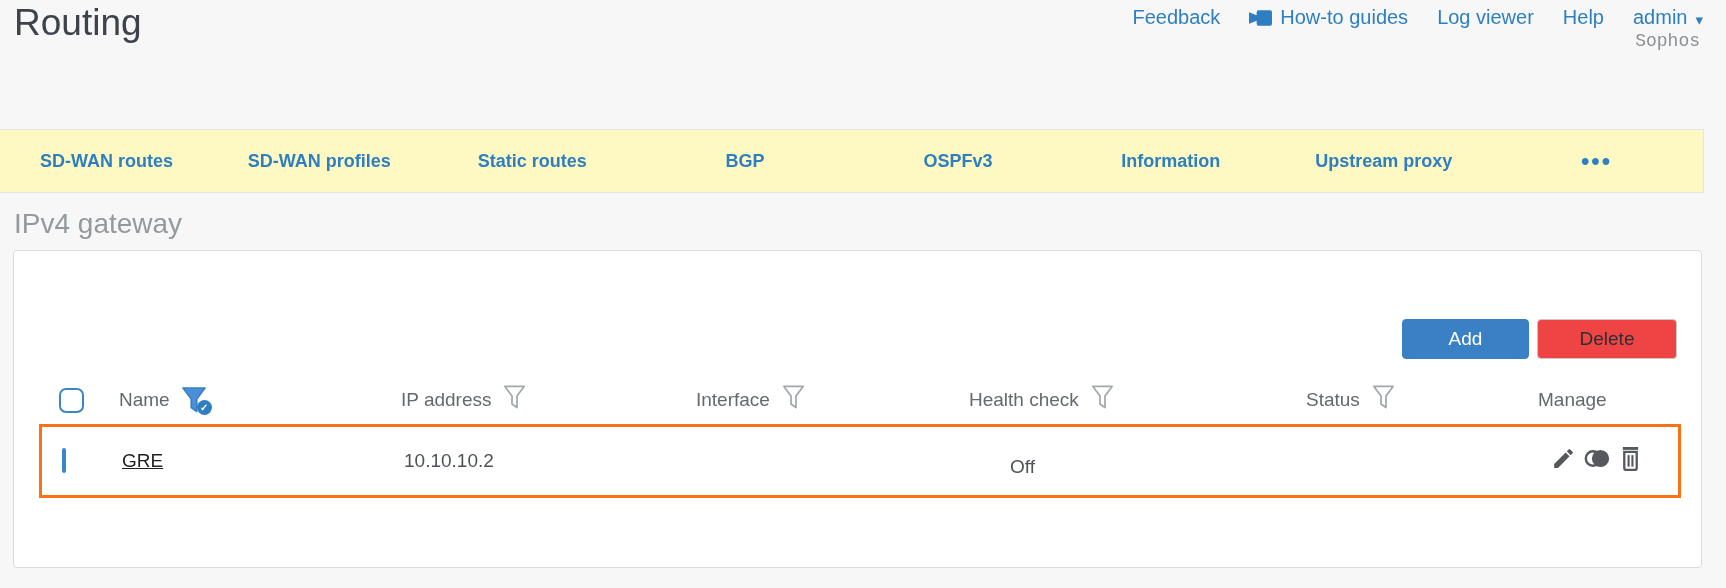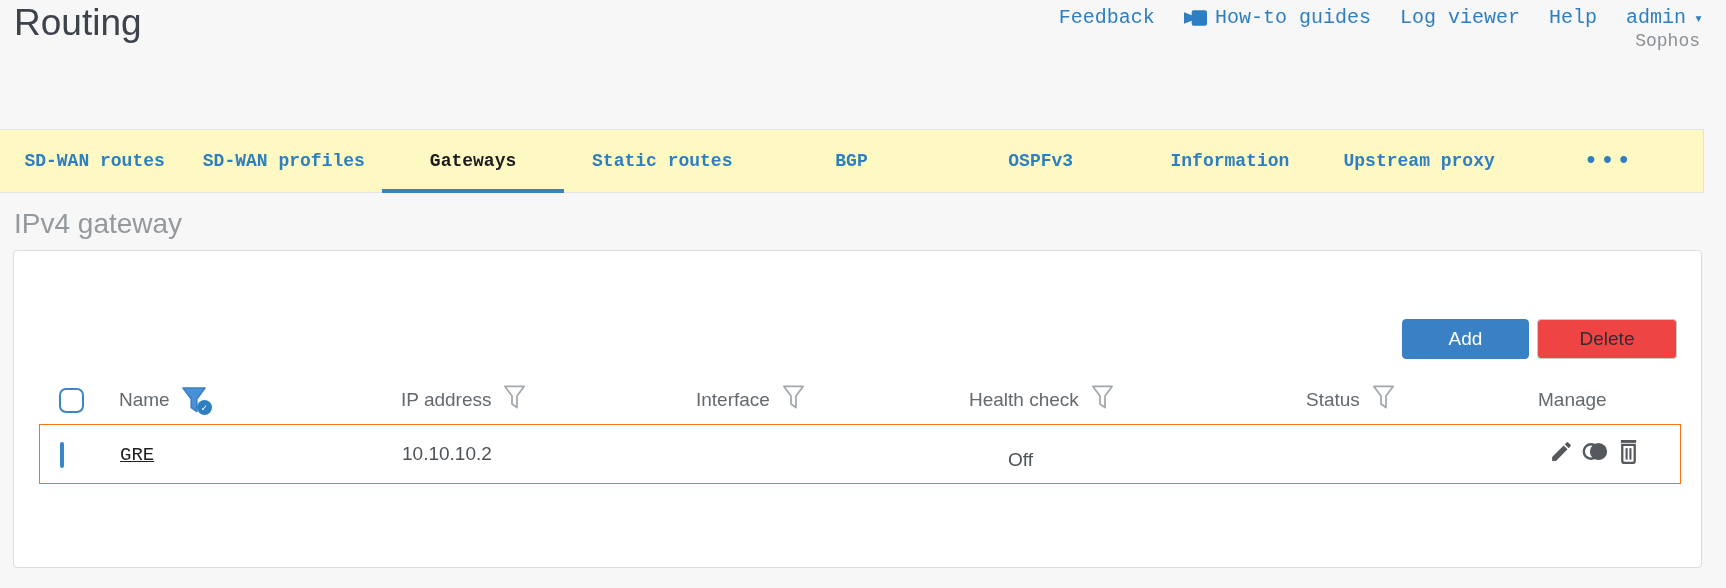--- a/index.html
+++ b/index.html
@@ -4,21 +4,21 @@
 <style>
   * { box-sizing: border-box; margin: 0; padding: 0; }
   html,body { width: 1726px; height: 588px; }
   body {
     font-family: "Liberation Sans", sans-serif;
     background: #f7f7f8;
     position: relative;
     overflow: hidden;
     color: #3d434b;
   }
-  .clickable { cursor: pointer; font-family: Liberation Mono, monospace; }
+  .clickable { cursor: pointer; }
 
   
   .page-title {
     position: absolute; left: 14px; top: 0;
     font-size: 37px; font-weight: 400; color: #3d434b; line-height: 46px;
   }
   .utility-nav {
     position: absolute; top: 6px; right: 23px;
     display: flex; align-items: center; gap: 29px;
     font-size: 20px; color: #2e7fc1; white-space: nowrap;
@@ -80,21 +80,21 @@
   
   .gw-table { position: absolute; left: 25px; right: 20px; top: 125px; }
   .thead, .trow {
     display: grid;
     grid-template-columns: 80px 282px 295px 273px 337px 232px 1fr;
     align-items: center;
   }
   .thead { height: 48px; color: #63696e; font-size: 19px; }
   .th { display: flex; align-items: center; gap: 12px; }
   .trow {
-    height: 60px; border: 1px solid #f97316; background: #fff;
+    height: 74px; border: 3px solid #f97316; background: #fff;
     font-size: 19px; color: #4e5358;
   }
   .cell-check { padding-left: 20px; }
   .checkbox {
     width: 25px; height: 25px; background: #fff;
     border: 2px solid #3a86c8; border-radius: 7px;
   }
   .name-link { color: #1f1f1f; text-decoration: underline; }
 
   .funnel-wrap { position: relative; display: inline-flex; }
@@ -131,21 +131,20 @@
   <span class="navlink clickable">
     <span>admin</span>
     <span class="caret">▾</span>
   </span>
 </div>
 <div class="brand-text">Sophos</div>
 
 <div class="tabbar">
   <div class="tab clickable">SD-WAN routes</div>
   <div class="tab clickable">SD-WAN profiles</div>
-  <div class="tab clickable active">Gateways</div>
   <div class="tab clickable">Static routes</div>
   <div class="tab clickable">BGP</div>
   <div class="tab clickable">OSPFv3</div>
   <div class="tab clickable">Information</div>
   <div class="tab clickable">Upstream proxy</div>
   <div class="tab tab-more clickable">•••</div>
 </div>
 
 <div class="section-heading">IPv4 gateway</div>
 

